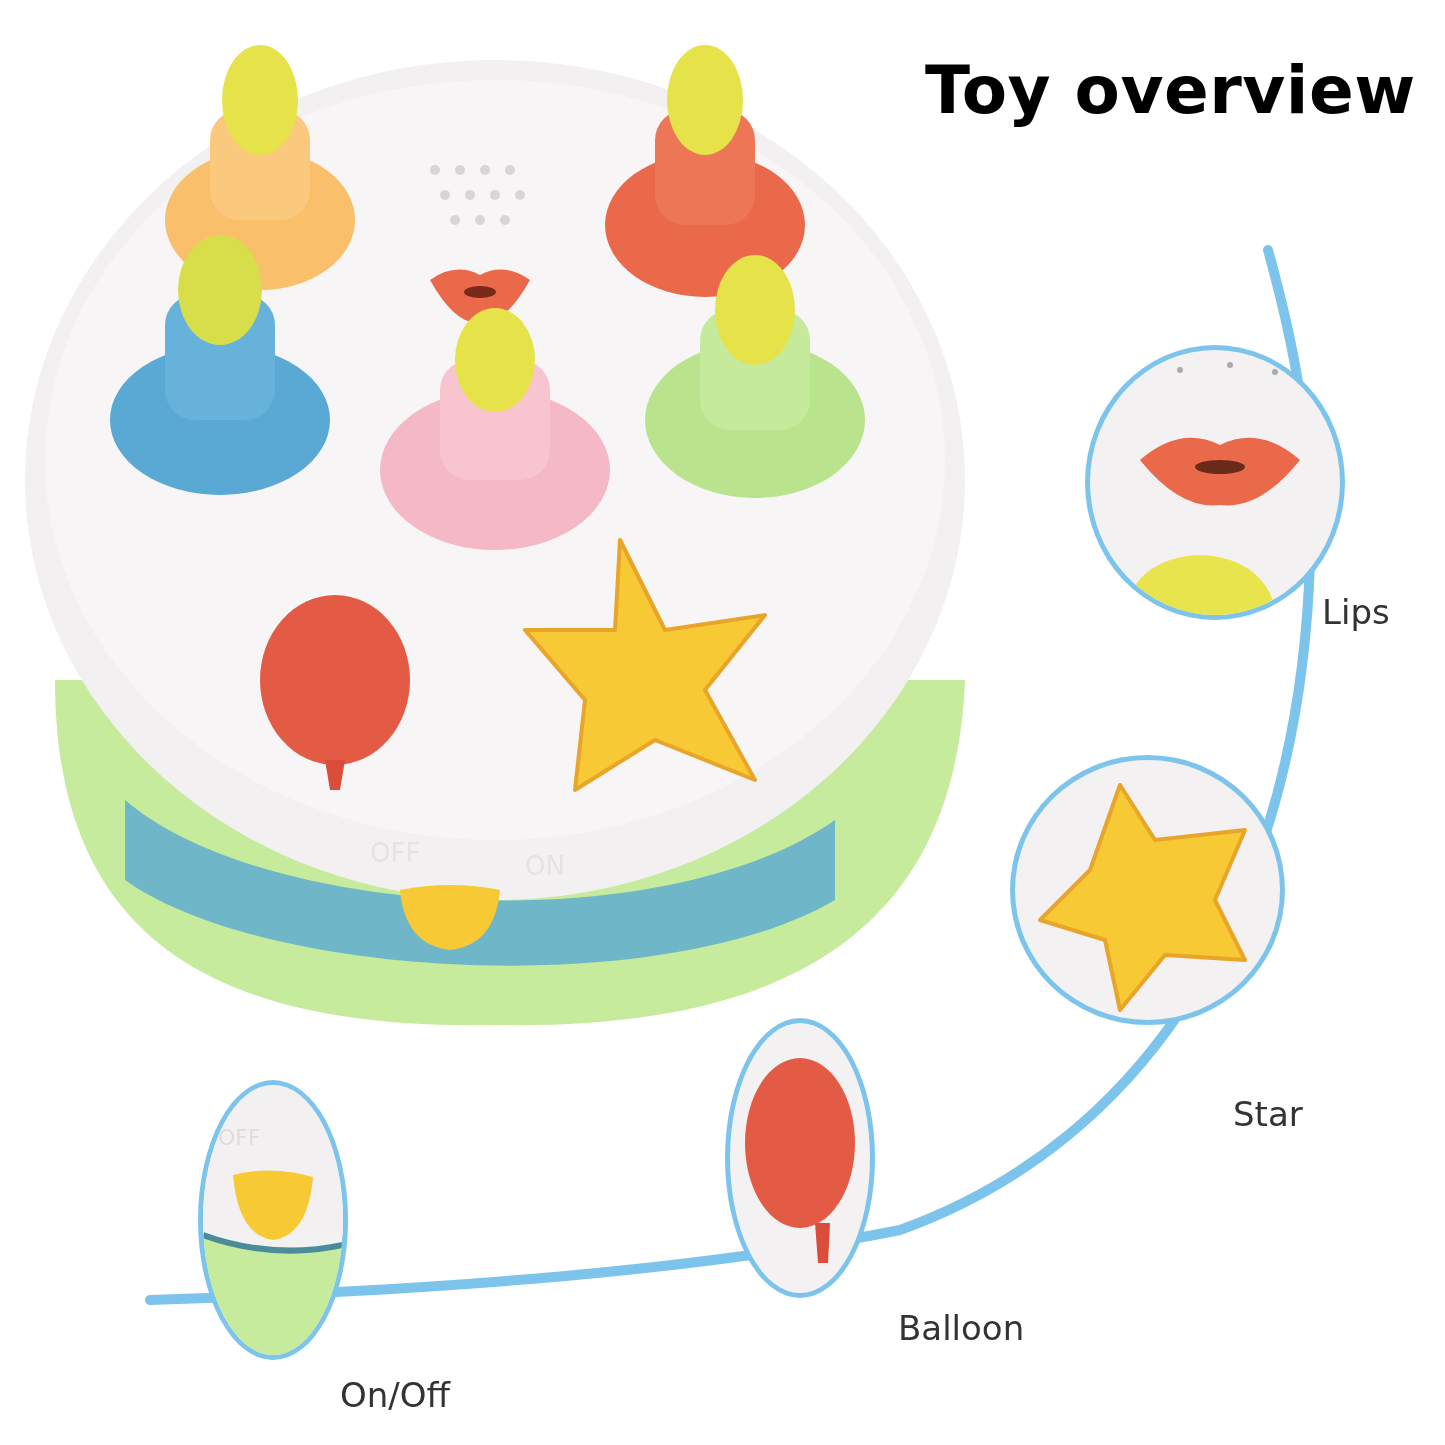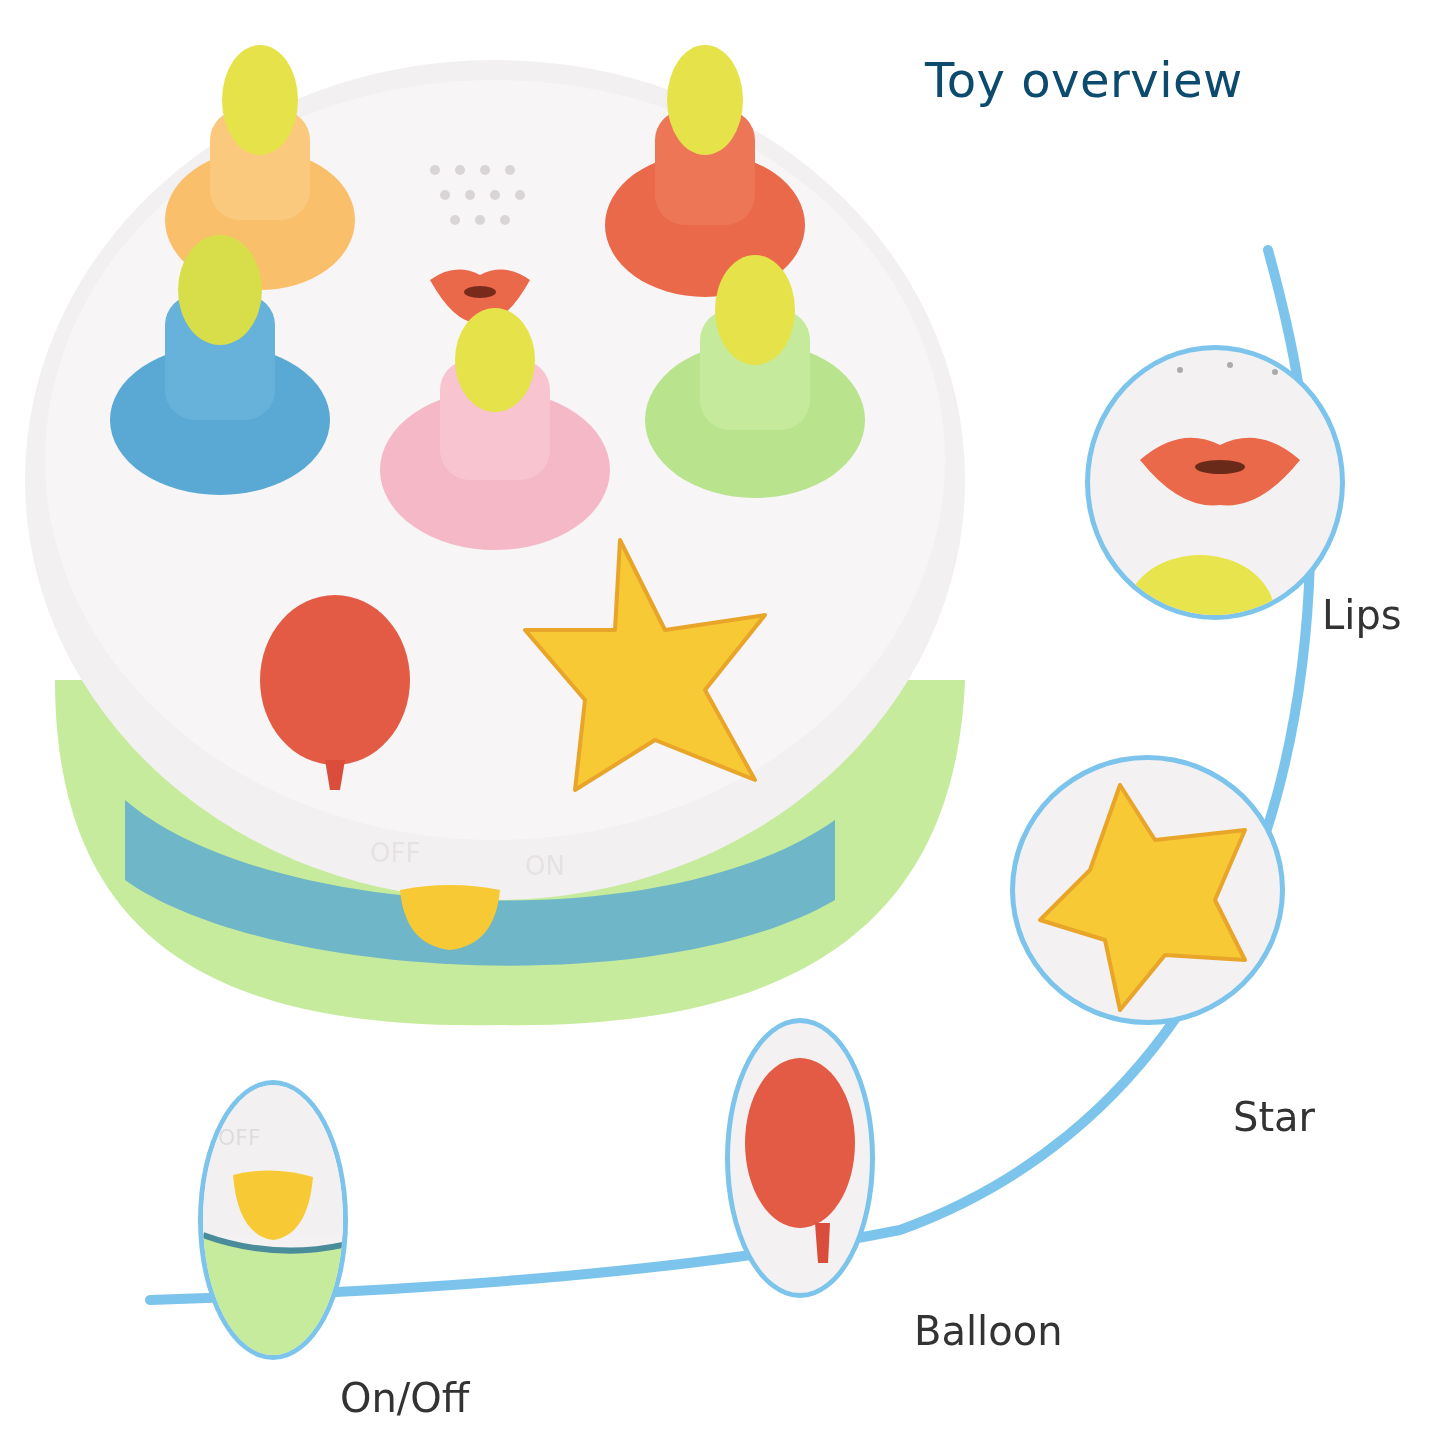--- a/index.html
+++ b/index.html
@@ -1,19 +1,19 @@
 <!DOCTYPE html>
 <html><head>
 <meta charset="utf-8">
 <style>
   html,body{margin:0;padding:0;background:#ffffff;}
   body{width:1445px;height:1445px;position:relative;overflow:hidden;font-family:"DejaVu Sans",sans-serif;}
   .abs{position:absolute;}
-  .title{left:925px;top:52px;font-size:48px;font-weight:normal;color:#0c4a6e;letter-spacing:0.5px;}
-  .label{font-size:40px;color:#333333;}
+  .title{left:925px;top:52px;font-size:66px;font-weight:bold;color:#000000;letter-spacing:0.5px;}
+  .label{font-size:34px;color:#333333;}
   .callout{border:5px solid #7cc4ec;border-radius:50%;overflow:hidden;background:#f4f1f2;box-sizing:border-box;}
   svg{display:block;}
 </style>
 </head>
 <body>
 
 <svg class="abs" style="left:0;top:0" width="1445" height="1445">
   <path d="M150 1300 C 450 1290, 700 1270, 900 1230 C 1150 1140, 1300 900, 1310 560 C 1312 420, 1290 330, 1268 250" fill="none" stroke="#7cc4ec" stroke-width="10" stroke-linecap="round"></path>
 </svg>
 
@@ -101,21 +101,21 @@
   </svg>
 </div>
 <div class="abs label" style="left:1233px;top:1094px;">Star</div>
 
 <div class="abs callout" style="left:725px;top:1018px;width:150px;height:280px;">
   <svg width="140" height="270" viewBox="0 0 140 270">
     <ellipse cx="70" cy="120" rx="55" ry="85" fill="#e35a45"></ellipse>
     <path d="M85 200 L100 200 L98 240 L88 240 Z" fill="#d94d3a"></path>
   </svg>
 </div>
-<div class="abs label" style="left:898px;top:1308px;margin-left:16px;">Balloon</div>
+<div class="abs label" style="left:898px;top:1308px;">Balloon</div>
 
 <div class="abs callout" style="left:198px;top:1080px;width:150px;height:280px;">
   <svg width="140" height="270" viewBox="0 0 140 270">
     <rect x="0" y="0" width="140" height="150" fill="#f3f0f1"></rect>
     <text x="15" y="60" font-family="DejaVu Sans, sans-serif" font-size="22" fill="#ddd">OFF</text>
     <path d="M30 90 Q 70 80 110 92 Q 105 150 70 155 Q 35 150 30 90 Z" fill="#f7c934"></path>
     <path d="M0 150 Q 70 180 140 160 L140 270 L0 270 Z" fill="#c6eb9c"></path>
     <path d="M0 150 Q 70 175 140 160" stroke="#4a8c99" stroke-width="6" fill="none"></path>
   </svg>
 </div>

